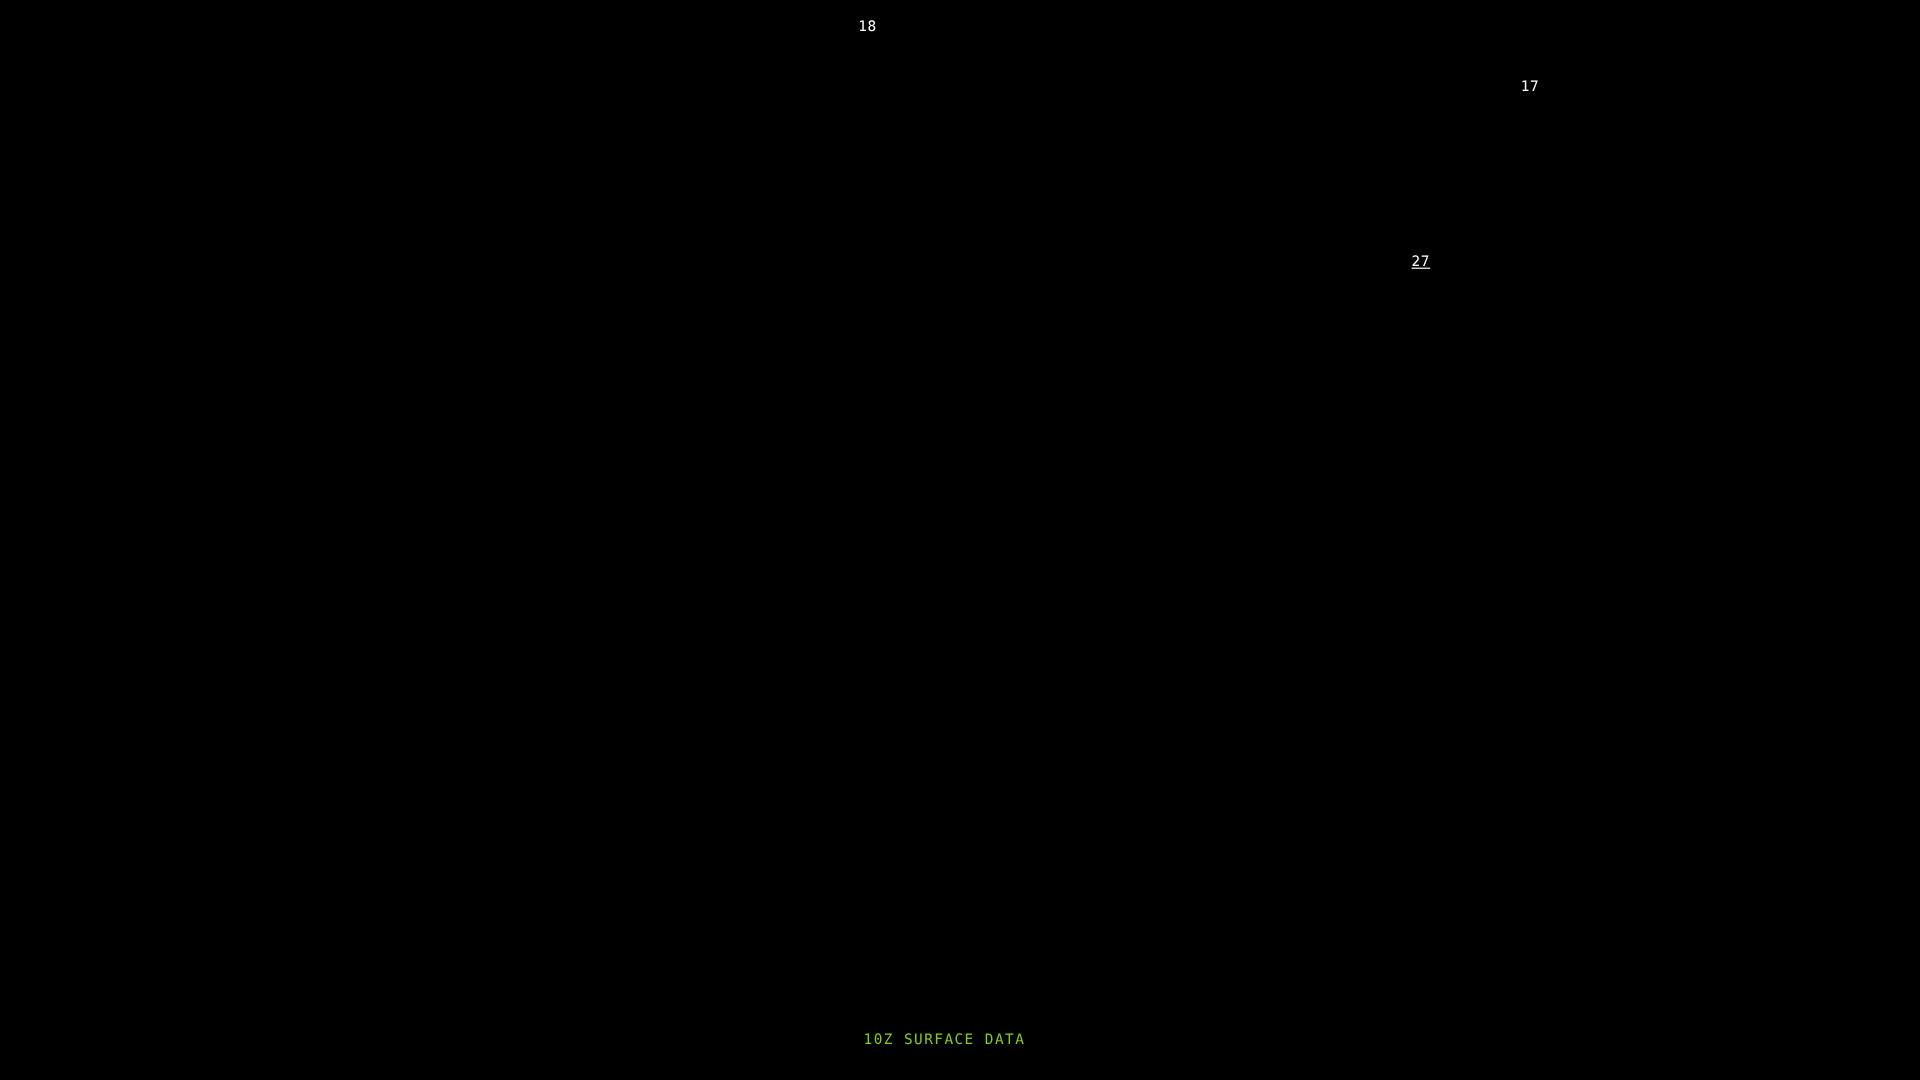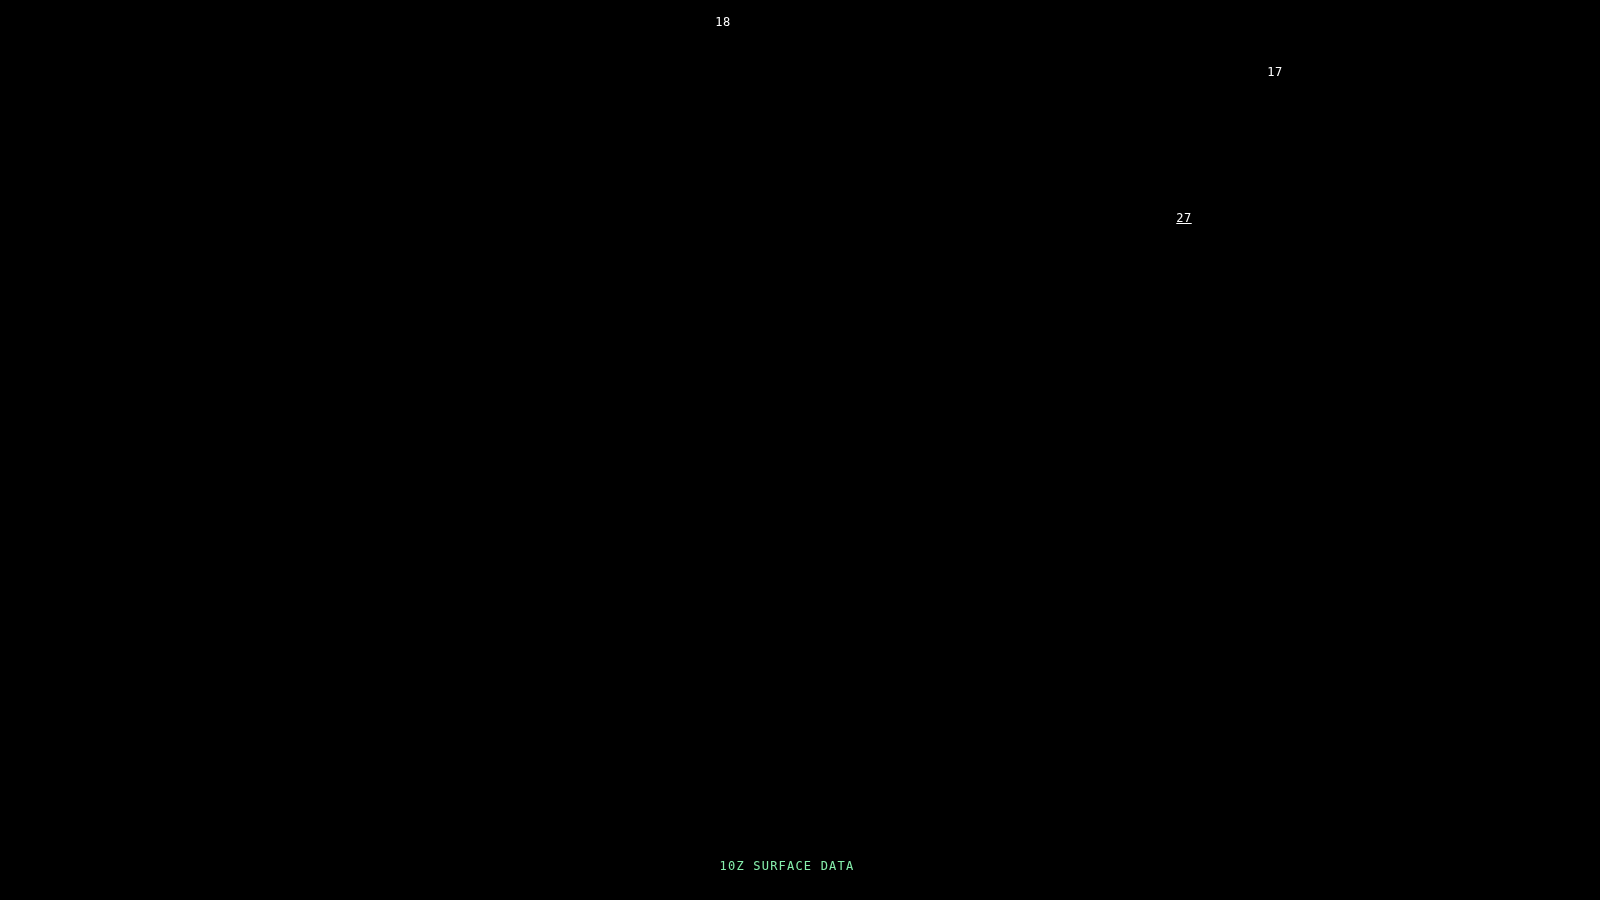--- a/index.html
+++ b/index.html
@@ -21,21 +21,21 @@
     color: #ffffff;
     font-family: "DejaVu Sans Mono", "Liberation Mono", monospace;
     font-size: 12px;
     line-height: 12px;
     letter-spacing: 0.5px;
     white-space: nowrap;
     transform: translate(-50%, -50%);
   }
   .map-caption {
     position: absolute;
-    color: #86efac;
+    color: #84cc16;
     font-family: "DejaVu Sans Mono", "Liberation Mono", monospace;
     font-size: 12px;
     line-height: 12px;
     letter-spacing: 1.2px;
     white-space: nowrap;
     transform: translate(-50%, -50%);
   }
 </style>
 </head>
 <body>

